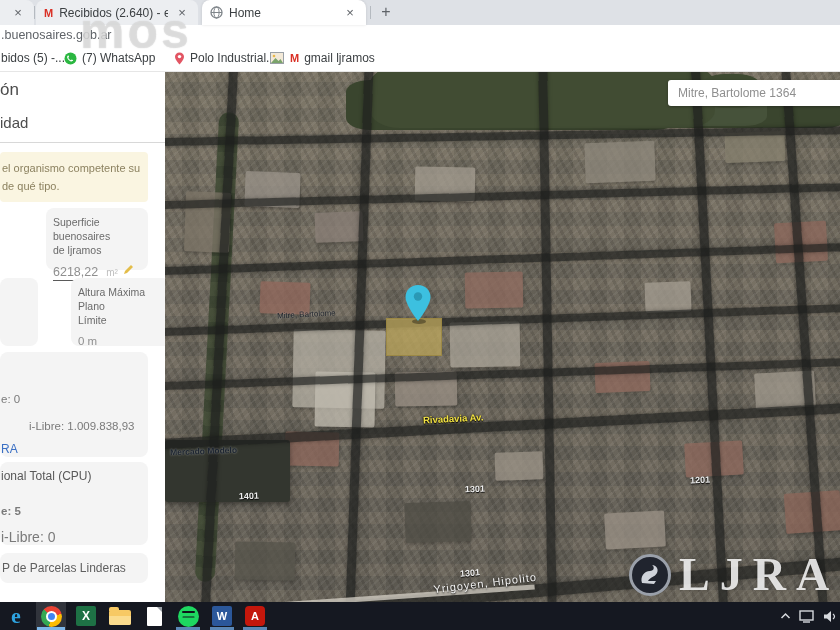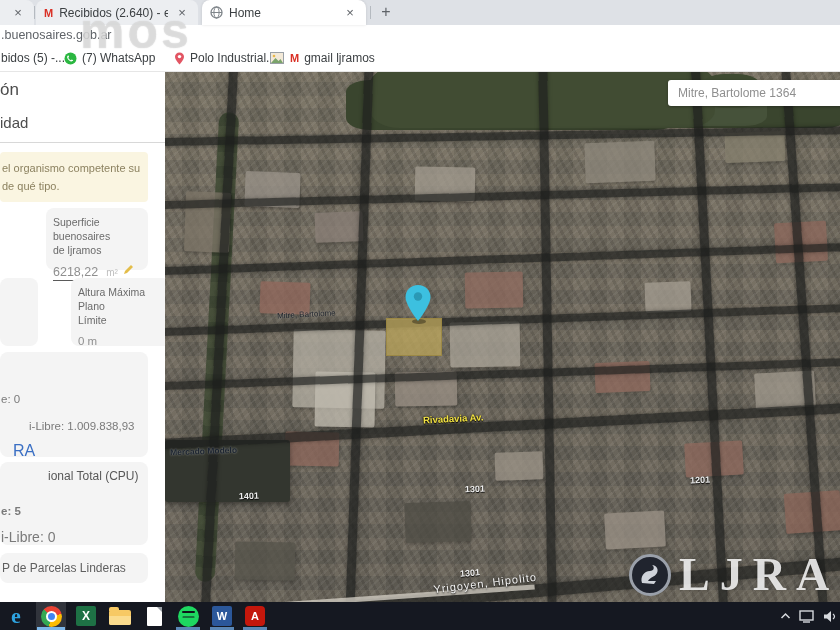--- a/index.html
+++ b/index.html
@@ -51,23 +51,23 @@
   .card-title { font-size:10.5px; line-height:1.35; color:#6b6b6b; }
   .valrow { margin-top:5px; width:86px; border-bottom:1px solid #5a5a5a; display:flex; align-items:baseline; gap:4px; padding-bottom:1px; }
   .val { font-size:12.5px; color:#8f8f8f; }
   .unit { font-size:10px; color:#bdbdbd; margin-left:4px; }
   .card-l2 { left:0; top:206px; width:38px; height:68px; }
   .card-alt { left:46px; top:206px; width:102px; height:68px; padding:7px 0 0 7px;margin-left:25px; }
   .alt-val { margin-top:7px; font-size:11.5px; color:#909090; }
   .card-stats { left:0; top:280px; width:148px; height:105px; }
   .stat-1 { position:absolute; left:1px; top:41px; font-size:11.5px; color:#7a7a7a; }
   .stat-2 { position:absolute; left:1px; top:68px; font-size:11.5px; color:#7a7a7a;margin-left:28px; }
-  .stat-link { position:absolute; left:1px; top:90px; font-size:16px; color:#3a6fc4;padding-left:12px; }
+  .stat-link { position:absolute; left:1px; top:90px; font-size:12px; color:#3a6fc4; }
   .card-cpu { left:0; top:390px; width:148px; height:83px; }
-  .cpu-title { position:absolute; left:1px; top:7px; font-size:12px; color:#585858;padding-left:47px; }
+  .cpu-title { position:absolute; left:1px; top:7px; font-size:12px; color:#585858; }
   .cpu-1 { position:absolute; left:1px; top:43px; font-size:11.5px; color:#7a7a7a;font-weight:bold; }
   .cpu-2 { position:absolute; left:1px; top:67px; font-size:14px; color:#7a7a7a; }
   .card-lind { left:0; top:481px; width:148px; height:30px; font-size:12px; color:#5f5f5f; line-height:30px; padding-left:2px; }
 
   
   .map { position:absolute; left:165px; top:0; width:675px; height:530px; overflow:hidden;
     background:
       repeating-linear-gradient(137deg, rgba(255,255,255,0.05) 0 2px, transparent 2px 6px),
       repeating-linear-gradient(63deg, rgba(0,0,0,0.10) 0 3px, transparent 3px 8px),
       repeating-linear-gradient(0deg, rgba(125,115,98,0.28) 0 12px, rgba(88,84,74,0.28) 12px 26px),

